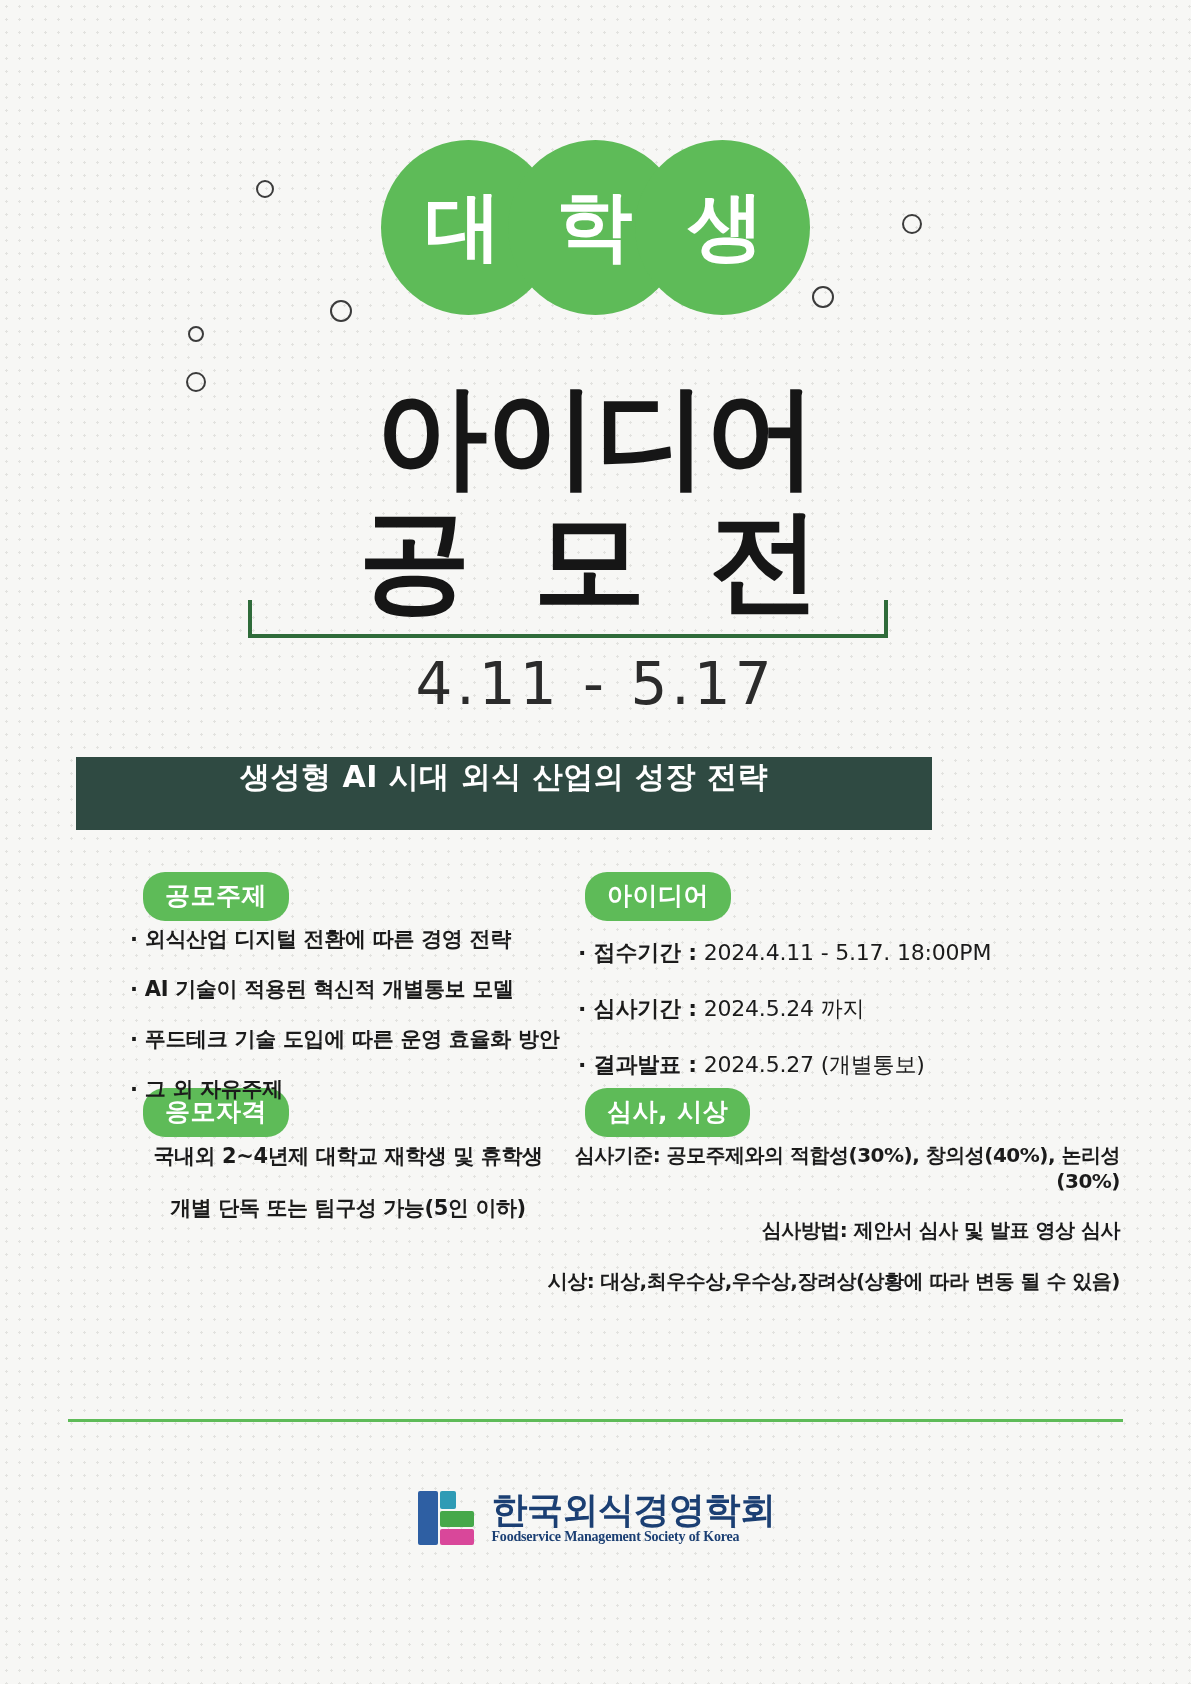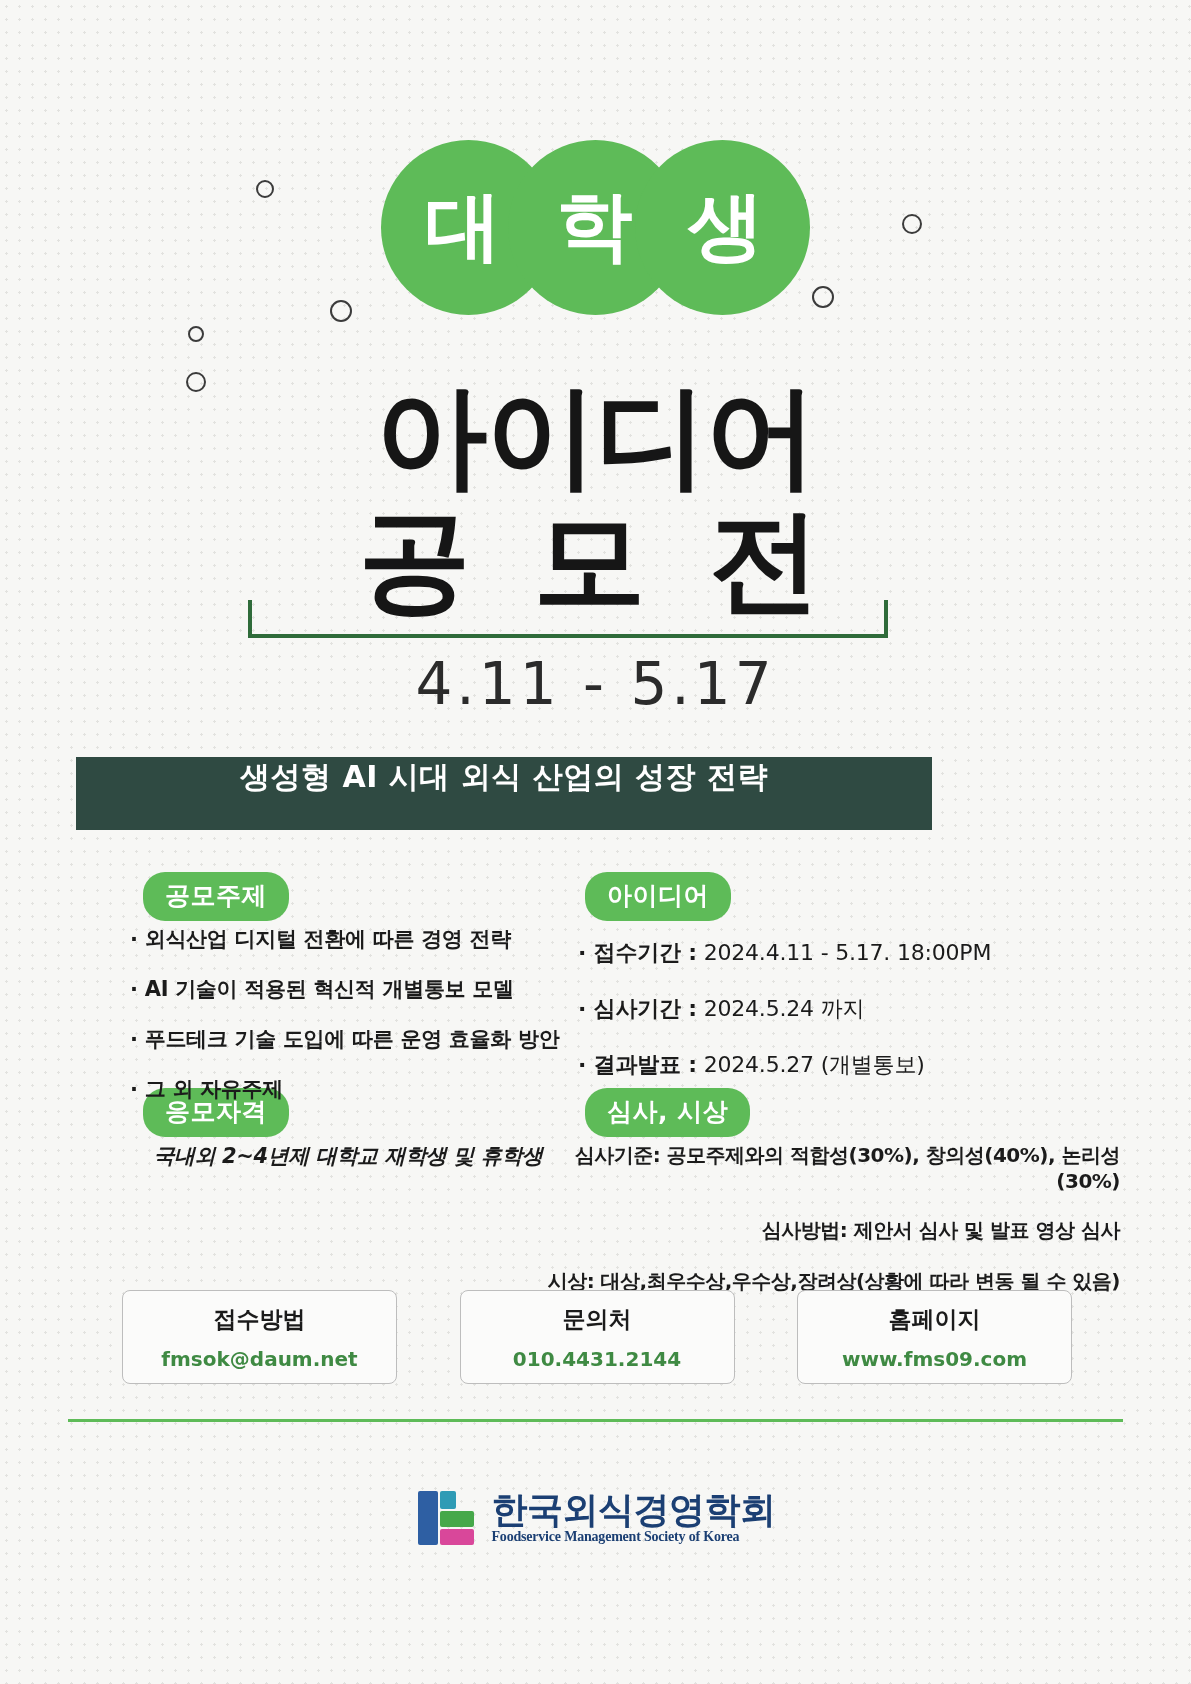--- a/index.html
+++ b/index.html
@@ -200,21 +200,20 @@
     left: 128px;
     width: 440px;
     text-align: center;
   }
   .qual-block div {
     font-size: 21px;
     font-weight: bold;
     color: #1b1b1b;
     margin-bottom: 24px;
     letter-spacing: -0.4px;
-    font-style: italic;
   }
 
   .judge-block {
     position: absolute;
     top: 1142px;
     left: 540px;
     width: 580px;
   }
   .judge-block div {
     font-size: 20px;
@@ -368,42 +367,29 @@
         <b>· 심사기간 :</b><span> 2024.5.24 까지</span>
       </li>
       <li>
         <b>· 결과발표 :</b><span> 2024.5.27 (개별통보)</span>
       </li>
     </ul>
   </div>
 
   <div class="qual-block">
     <div>국내외 2~4년제 대학교 재학생 및 휴학생</div>
+    <div>개별 단독 또는 팀구성 가능(5인 이하)</div>
   </div>
 
   <div class="judge-block">
     <div>심사기준: 공모주제와의 적합성(30%), 창의성(40%), 논리성(30%)</div>
     <div>심사방법: 제안서 심사 및 발표 영상 심사</div>
     <div>시상: 대상,최우수상,우수상,장려상(상황에 따라 변동 될 수 있음)</div>
   </div>
 
-  <div class="contacts">
-    <div class="contact-box">
-      <div class="c-title">접수방법</div>
-      <div class="c-value">fmsok@daum.net</div>
-    </div>
-    <div class="contact-box">
-      <div class="c-title">문의처</div>
-      <div class="c-value">010.4431.2144</div>
-    </div>
-    <div class="contact-box">
-      <div class="c-title">홈페이지</div>
-      <div class="c-value">www.fms09.com</div>
-    </div>
-  </div>
 
   <div class="rule"></div>
 
   <div class="footer">
     <div class="logo-mark">
       <div class="bar b-blue"></div>
       <div class="bar b-teal"></div>
       <div class="bar b-green"></div>
       <div class="bar b-pink"></div>
     </div>

